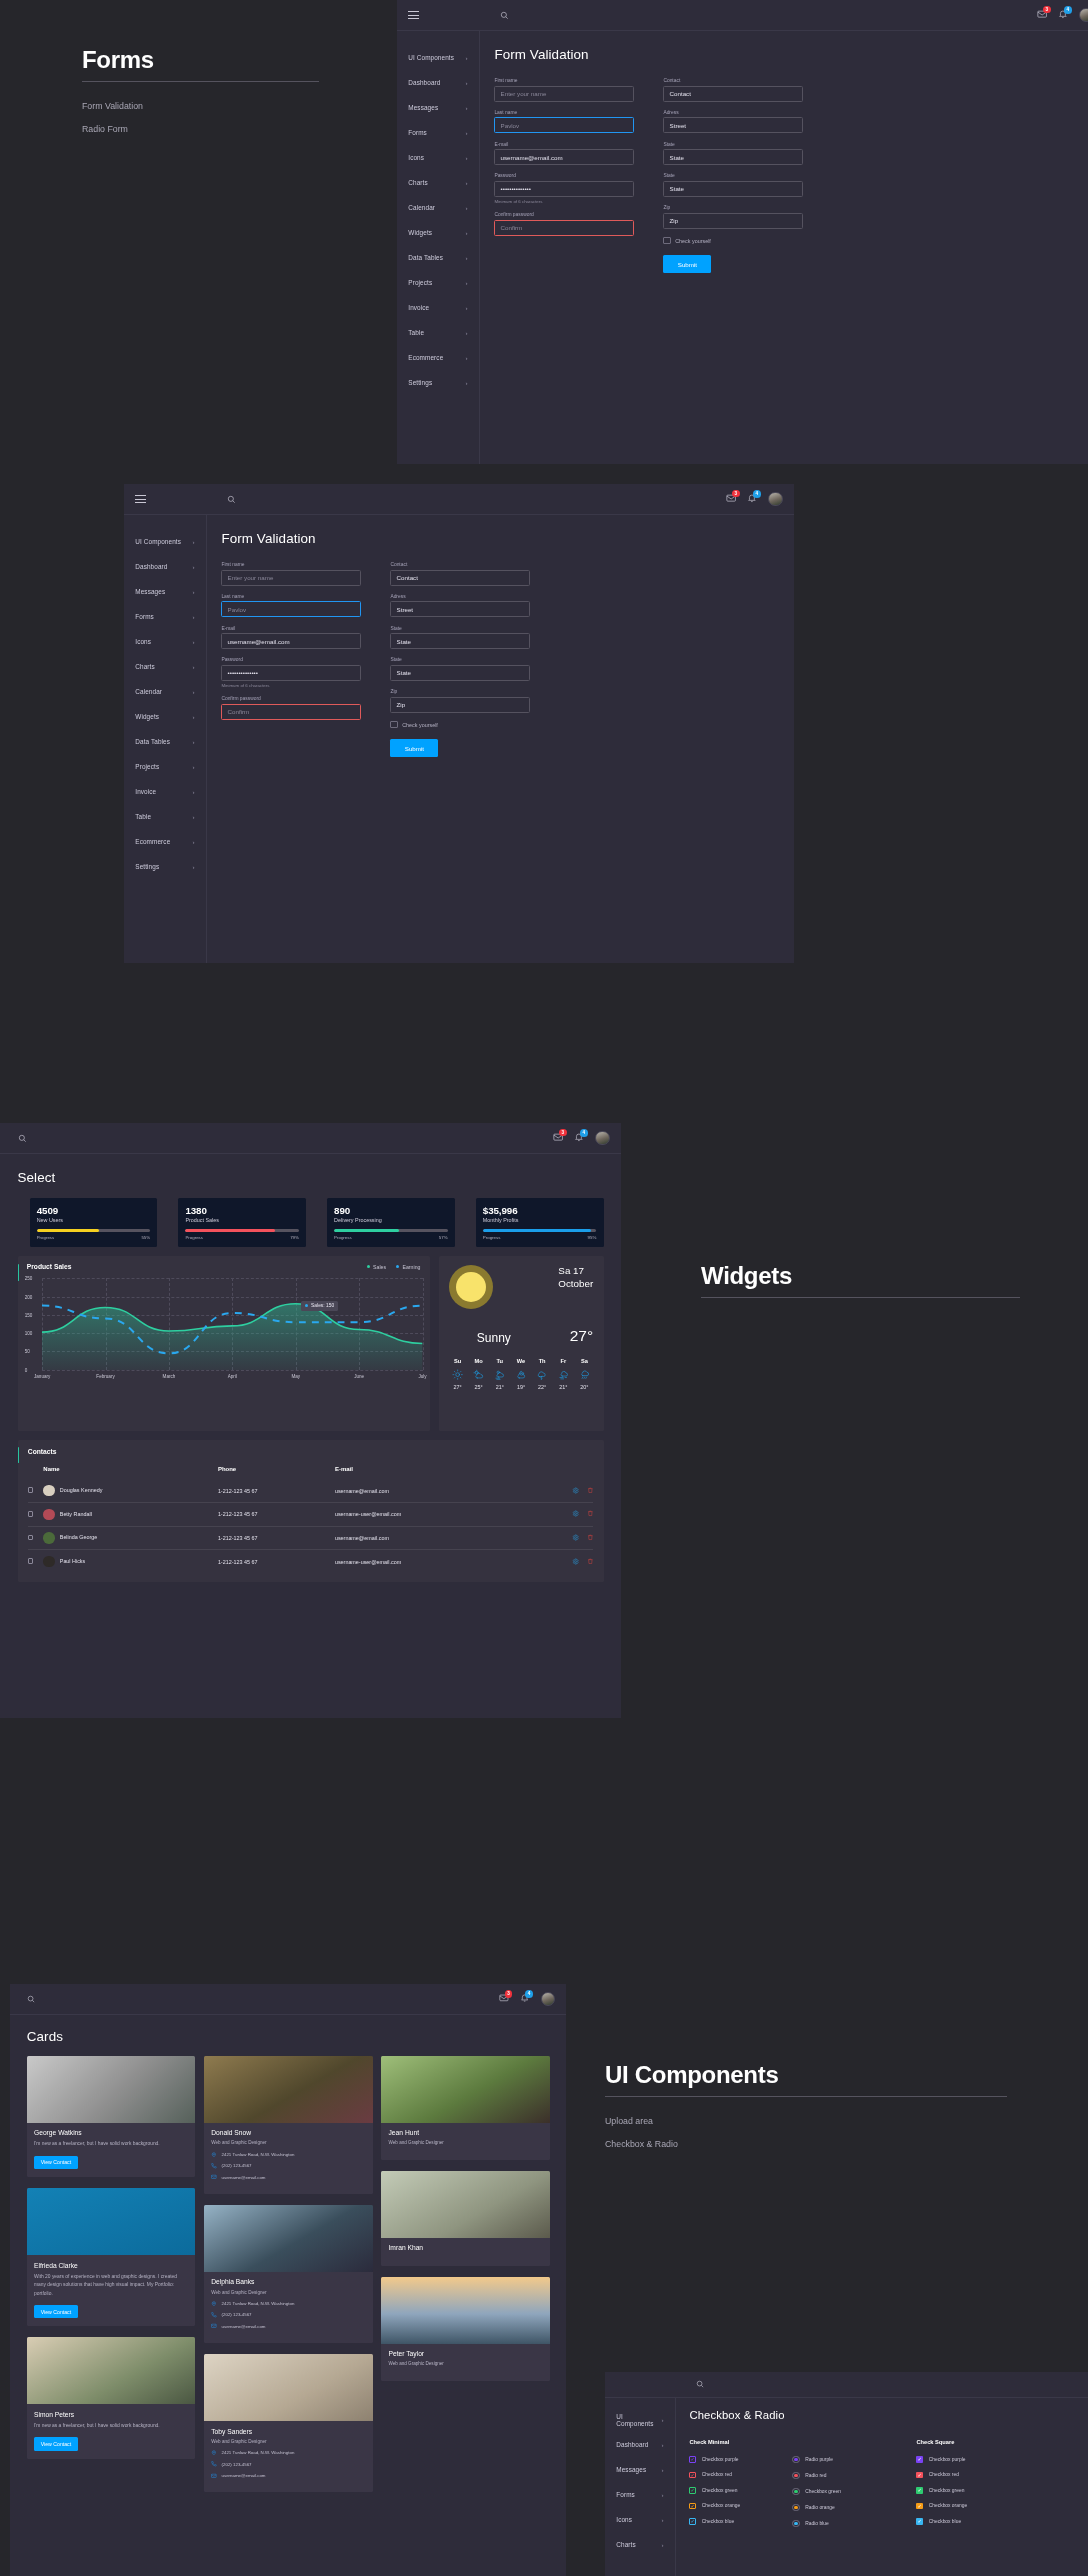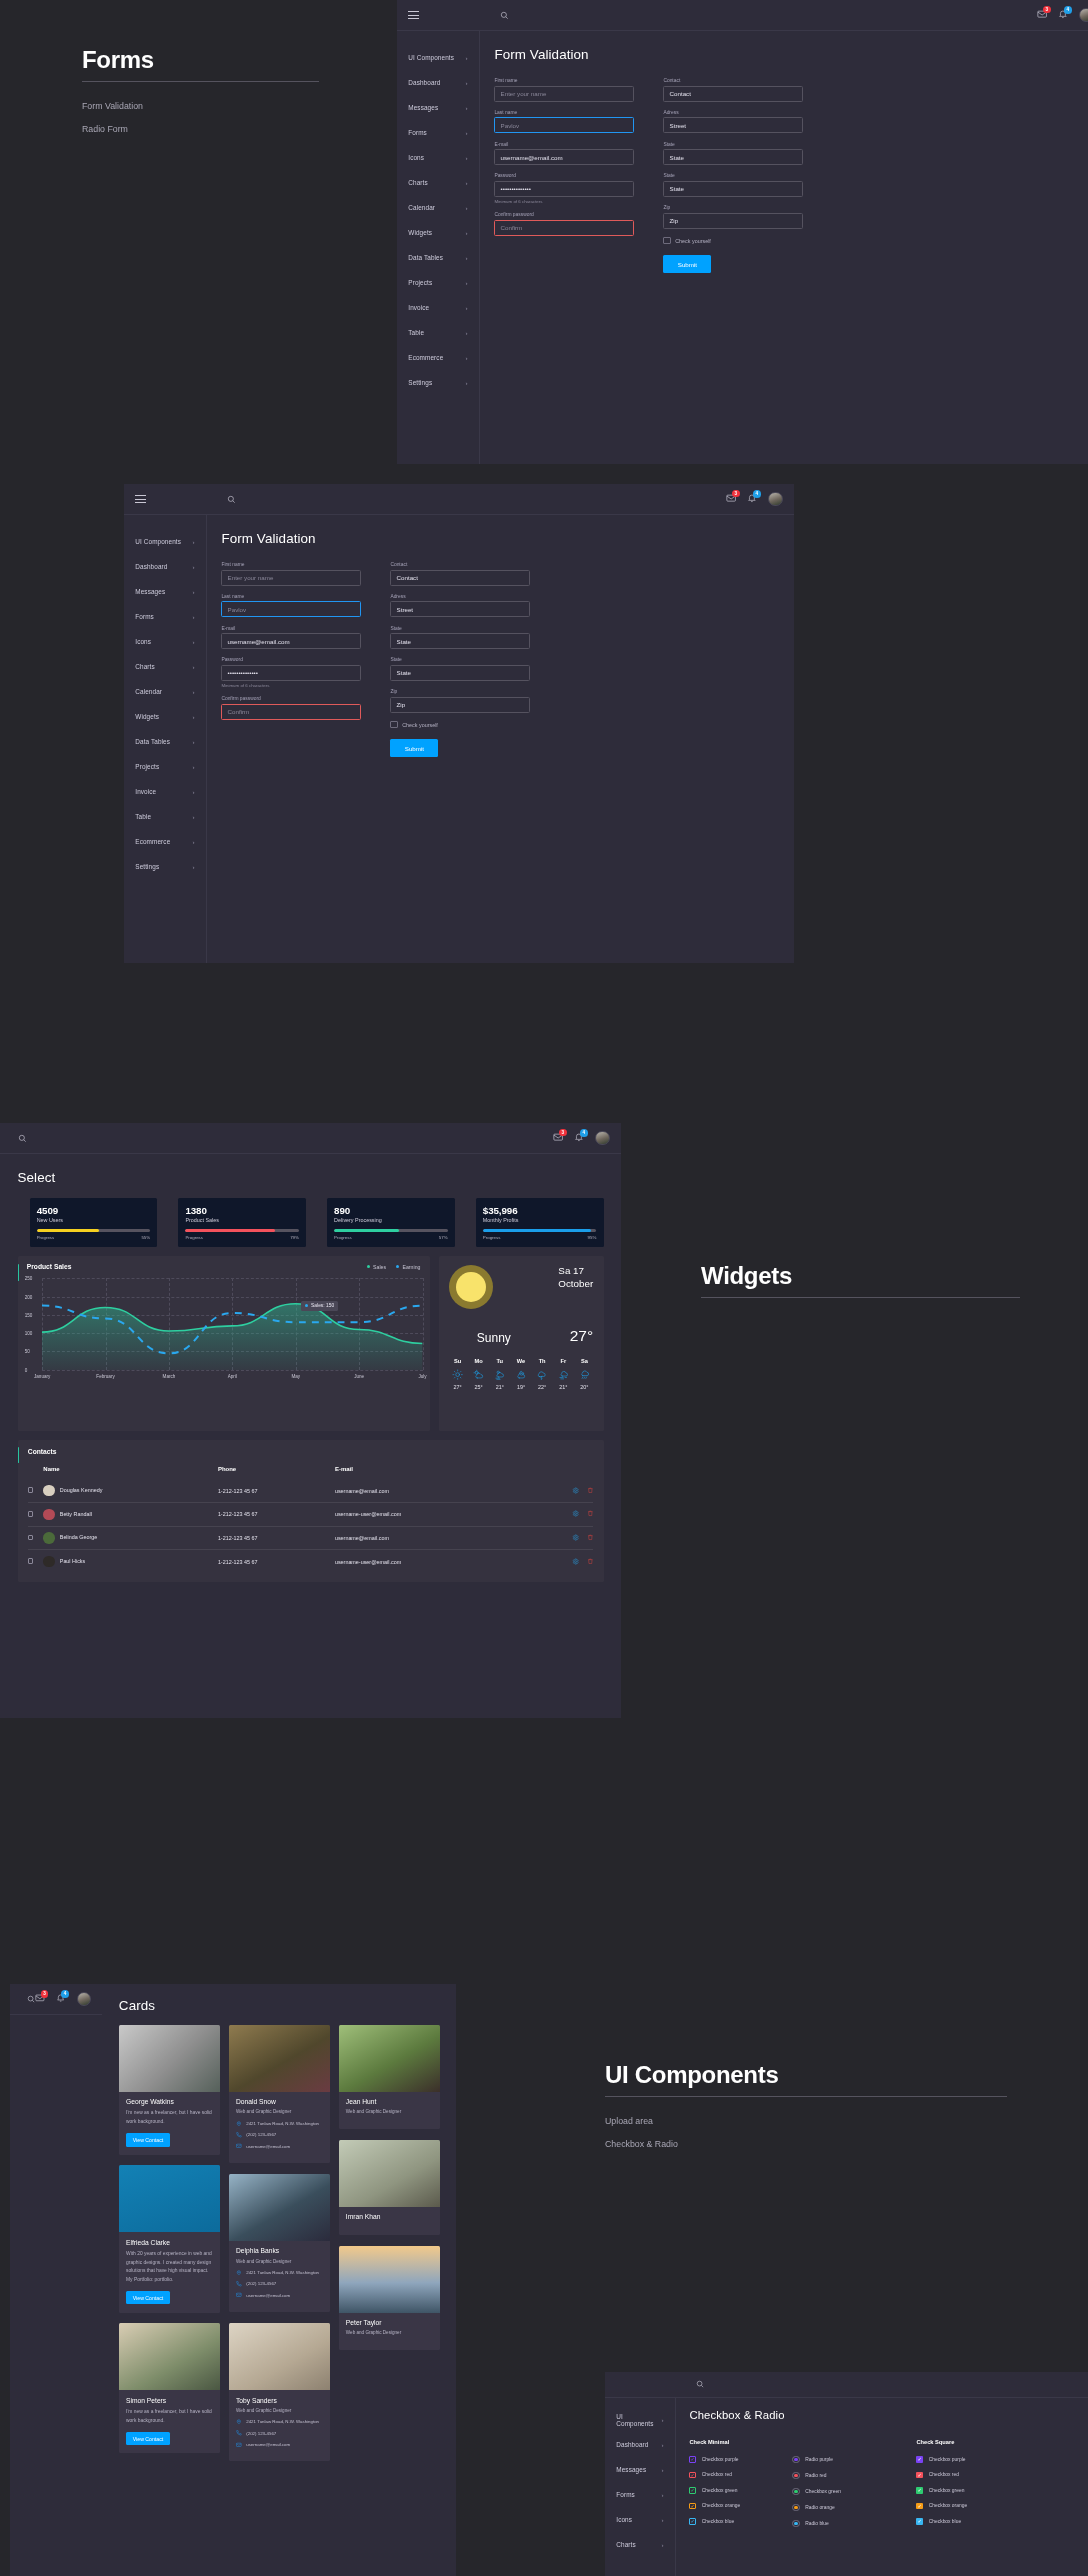--- a/index.html
+++ b/index.html
@@ -772,21 +772,21 @@
         </table>
       </div>
     </div>
   </div>
 
   <div class="hero" style="left:701px; top:1262px; width:319px;">
     <h1>Widgets</h1>
     <div class="rule"></div>
   </div>
 
-  <div class="panel" style="left:10.3px; top:1984px; width:446px; height:592px; background:#2e2c3a; display:flex; flex-direction:row; overflow:hidden;">
+  <div class="panel" style="left:10.3px; top:1984px; width:556px; height:592px; background:#2e2c3a; display:flex; flex-direction:column; overflow:hidden;">
     <div class="topbar" style="padding-left:16.5px;">
       <div class="searchwrap" style="padding-left:0;">
         <svg width="8.2" height="8.2" viewBox="0 0 24 24" fill="none" stroke="#c9c7d4" stroke-width="1.8">
             <circle cx="10.5" cy="10.5" r="7"></circle>
             <line x1="15.8" y1="15.8" x2="21" y2="21"></line>
           </svg>
       </div>
       <div class="tb-right">
         <div class="icon-badge">
           <svg width="9.8" height="9.8" viewBox="0 0 24 24" fill="none" stroke="#c9c7d4" stroke-width="1.6">

